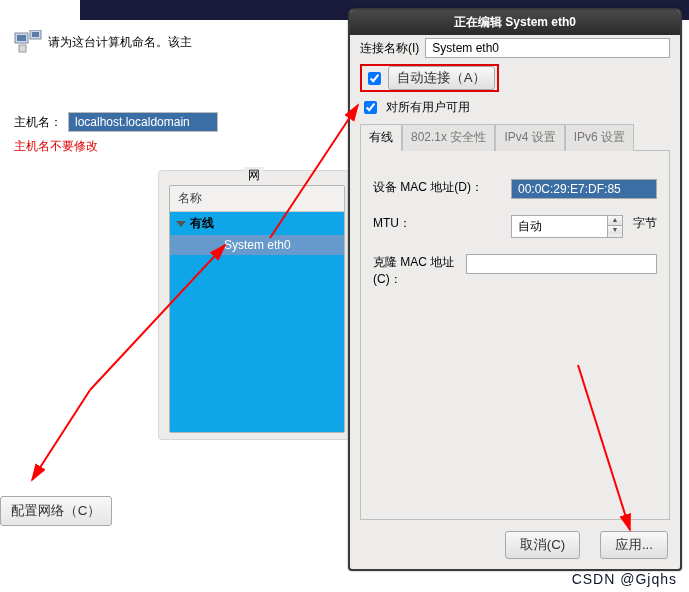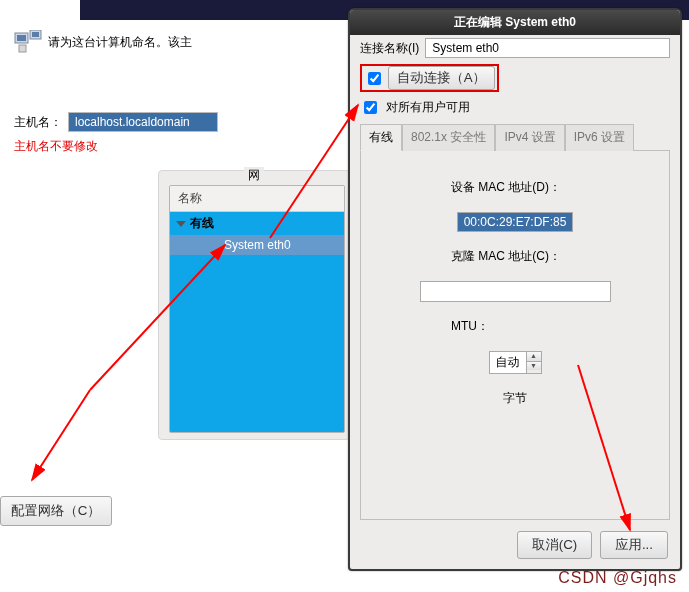--- a/index.html
+++ b/index.html
@@ -162,23 +162,22 @@
     border-bottom: 1px solid #edeceb;
     z-index:2;
   }
   .tabpane {
     border: 1px solid #bfbfbf;
     height: 370px;
     padding: 28px 12px 10px 12px;
     background:#edeceb;
   }
   .field-row {
-    display:flex; align-items:center; gap:16px;
+    display:flex; gap:10px;
     margin-bottom: 16px;
-    flex-direction: column;
   }
   .field-label { width: 128px; }
   .mac-value {
     flex:1;
     background:#3b6ea5; color:#fff;
     padding:2px 6px;
     border:1px solid #aaa;
   }
   .text-input {
     flex:1;
@@ -205,37 +204,37 @@
     width:14px; height:9px;
     background:linear-gradient(#f8f8f8,#e0e0e0);
     text-align:center;
     font-size:7px; line-height:8px;
     color:#555;
   }
   .spin div + div { border-top:1px solid #aaa; }
   .dlg-footer {
     position:absolute;
     right:12px; bottom:10px;
-    display:flex; gap:8px;
+    display:flex; gap:20px;
   }
   .dlg-footer .btn { padding: 4px 14px; }
 
   
   svg.arrows {
     position:absolute;
     left:0; top:0;
     width:689px; height:592px;
     pointer-events:none;
   }
 
   .watermark {
     position:absolute;
     right:12px; bottom:5px;
-    color:#7f1d1d;
-    font-size:16px;
+    color:#0f172a;
+    font-size:14px;
     letter-spacing:1px;
   }
 </style>
 </head>
 <body>
 
 <div class="topbar"></div>
 
 <div class="left-area">
   <div class="host-row">
@@ -294,34 +293,34 @@
       <div class="tab">802.1x 安全性</div>
       <div class="tab">IPv4 设置</div>
       <div class="tab">IPv6 设置</div>
     </div>
     <div class="tabpane">
       <div class="field-row">
         <span class="field-label">设备 MAC 地址(D)：</span>
         <span class="mac-value">00:0C:29:E7:DF:85</span>
       </div>
       <div class="field-row">
-        <span class="field-label">克隆 MAC 地址(C)：</span>
-        <input class="text-input" value="" style="">
-      </div>
-      <div class="field-row">
         <span class="field-label">MTU：</span>
         <div class="mtu-select">
           <span class="sel-text">自动</span>
           <div class="spin">
             <div>▲</div>
             <div>▼</div>
           </div>
         </div>
         <span>字节</span>
       </div>
+      <div class="field-row">
+        <span class="field-label">克隆 MAC 地址(C)：</span>
+        <input class="text-input" value="" style="">
+      </div>
     </div>
   </div>
   <div class="dlg-footer">
     <button class="btn">取消(C)</button>
     <button class="btn">应用...</button>
   </div>
 </div>
 
 <svg class="arrows">
   <defs>

